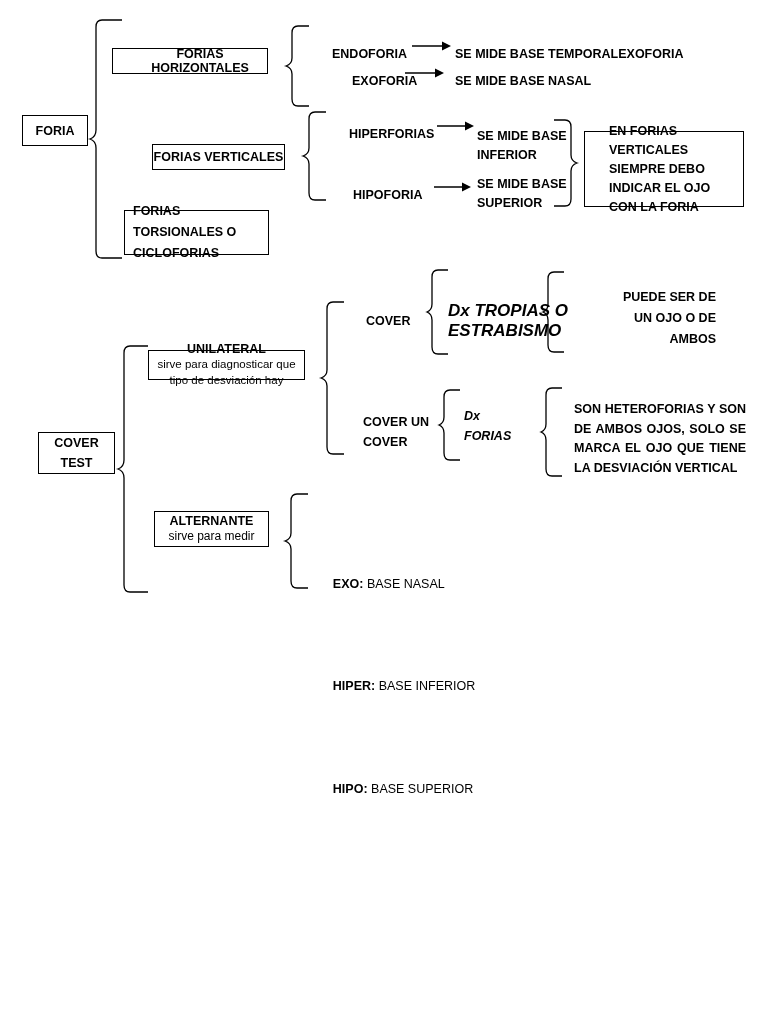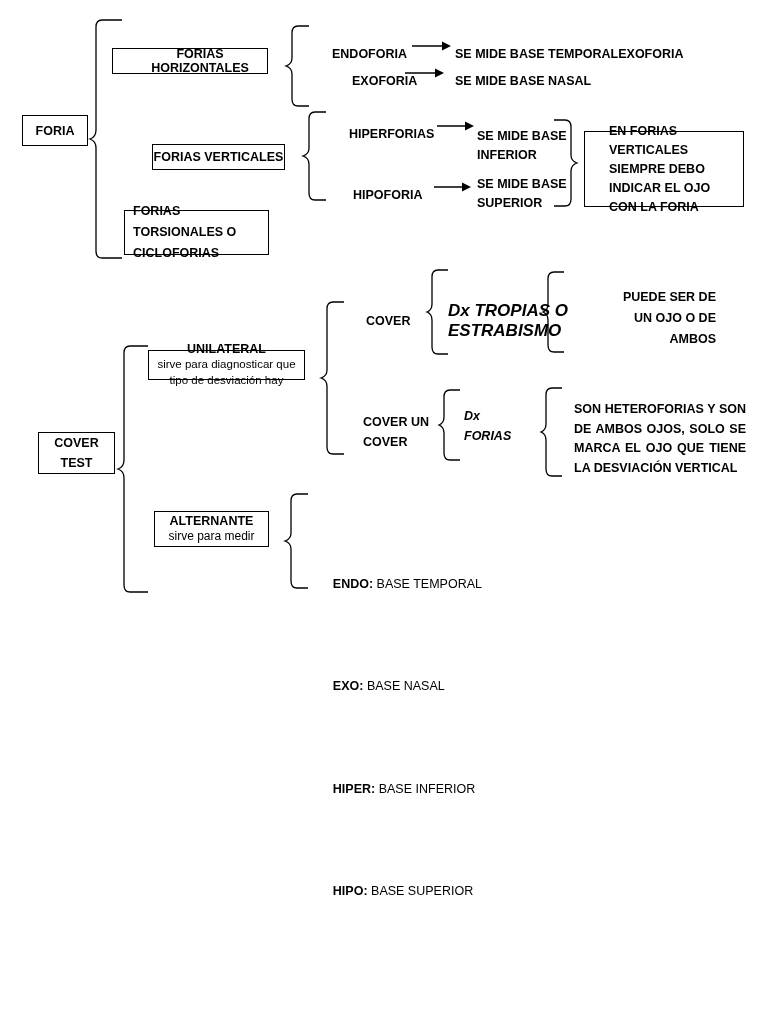--- a/index.html
+++ b/index.html
@@ -181,23 +181,20 @@
   <div class="box" style="left:154px; top:511px; width:115px; height:36px; padding:4px 6px;">
     <span class="bold" style="font-size:12.5px;">ALTERNANTE</span>
     <span style="font-size:12px; line-height:16px;">sirve para medir</span>
   </div>
 
   <svg class="brace" style="left:284px; top:492px; width:26px; height:98px;" viewBox="0 0 26 98">
     <path d="M 24 2 L 13 2 Q 7 2 7 9 L 7 41 Q 7 47 1 49 Q 7 51 7 57 L 7 89 Q 7 96 13 96 L 24 96" fill="none" stroke="#000" stroke-width="1.3"></path>
   </svg>
 
   <div class="txt" style="left:312px; top:504px; width:240px; font-size:12.5px; line-height:20.5px;">
-    <div class="line">
-      <span class="bold">ENDO:</span><span> BASE TEMPORAL</span>
-    </div>
     <div class="line">
       <span class="bold">EXO:</span><span> BASE NASAL</span>
     </div>
     <div class="line">
       <span class="bold">HIPER:</span><span> BASE INFERIOR</span>
     </div>
     <div class="line">
       <span class="bold">HIPO:</span><span> BASE SUPERIOR</span>
     </div>
   </div>

